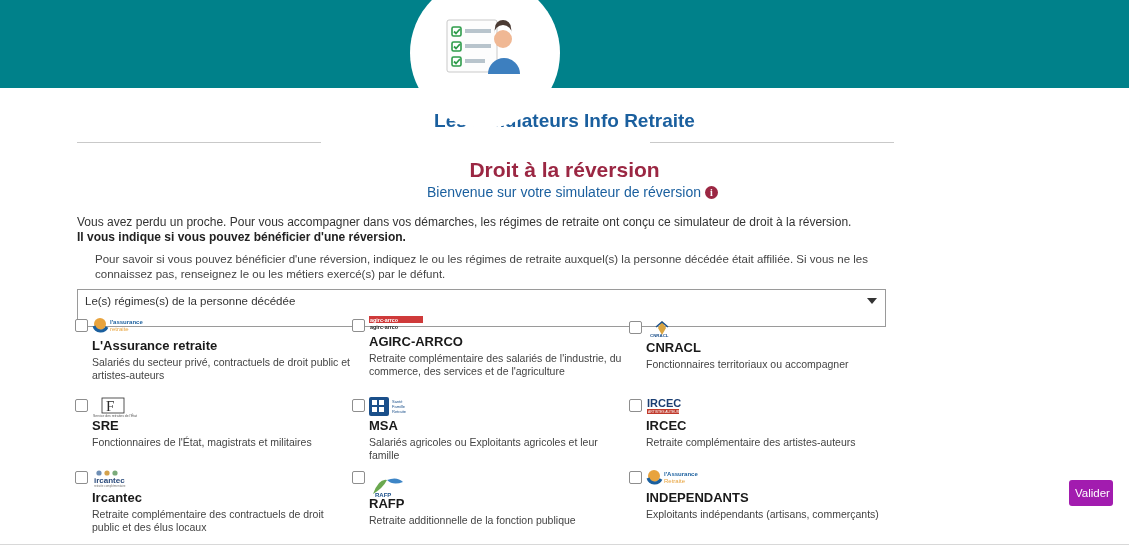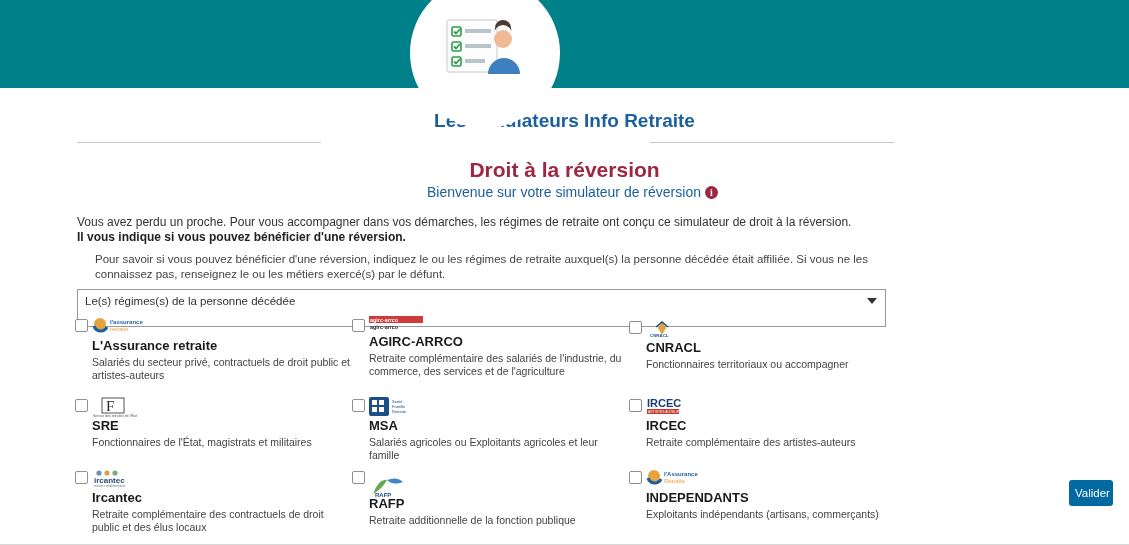--- a/index.html
+++ b/index.html
@@ -184,21 +184,21 @@
   }
 
   
   .lg { display: block; }
 
   
   .valider {
     position: absolute;
     top: 480px; left: 1069px;
     width: 44px; height: 26px;
-    background: #0369a1;
+    background: #a21caf;
     color: #ffffff;
     font-size: 11.5px;
     border: none;
     border-radius: 3px;
     cursor: pointer;
     font-family: "Liberation Sans", sans-serif;
   }
 
   
   .bottom-line {

